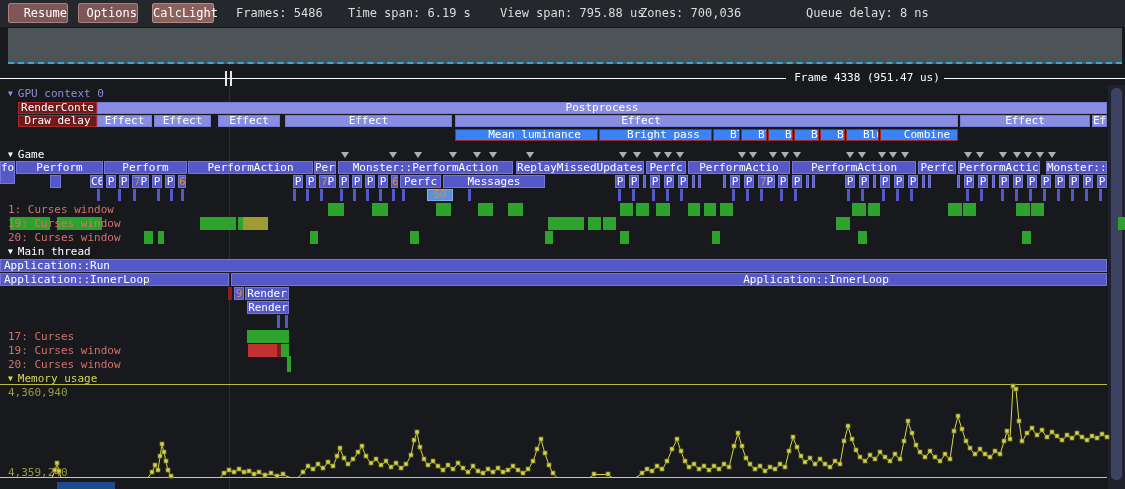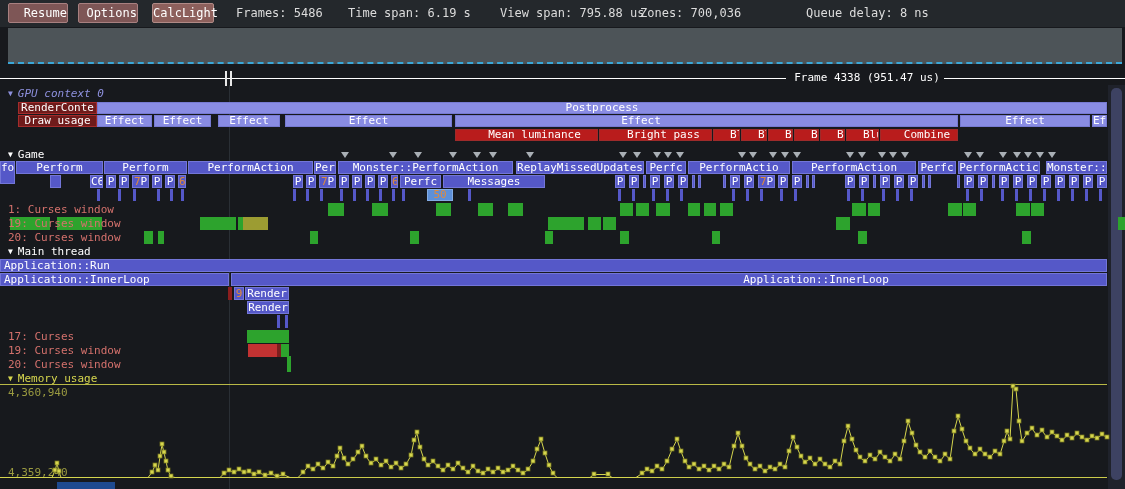--- a/index.html
+++ b/index.html
@@ -14,29 +14,29 @@
   #frames-strip{position:absolute;left:8px;top:28px;width:1114px;height:34px;background:#4d5458;
     border-bottom:2px dashed #3aa7d9;}
   
   .ruler-line{position:absolute;top:78px;height:1px;background:#ffffff;}
   #ruler-label{position:absolute;top:71px;left:790px;width:154px;text-align:center;font-size:11px;color:#ffffff;white-space:nowrap;}
   .pause-bar{position:absolute;top:71px;width:2px;height:15px;background:#e8e8e8;}
   
   #gridline{position:absolute;left:229px;top:85px;width:1px;height:404px;background:#2a2f35;}
   .sec-h{position:absolute;left:8px;font-size:11px;height:12px;line-height:12px;white-space:nowrap;}
   .sec-h .tri{font-size:8px;margin-right:5px;vertical-align:1px;}
-  #hdr-gpu{color:var(--hdr-gpu);font-style:italic;}
+  #hdr-gpu{color:var(--hdr-gpu);}
   #hdr-game,#hdr-main{color:#ffffff;}
   #hdr-mem{color:var(--yellow);}
   .z{position:absolute;box-sizing:border-box;overflow:hidden;white-space:nowrap;text-align:center;
     font-size:11px;color:#ffffff;}
   .z.game,.z.main{background:var(--purple);border:1px solid var(--purple-br);}
   .z.gpu{background:var(--gpu);border:1px solid var(--gpu-br);}
   .z.red{background:var(--redbar);border:1px solid var(--redbr);}
-  .z.darkred{background:#b91c1c;border:1px solid #9e2b2b;padding-left:16px;}
+  .z.darkred{background:#3b82f6;border:1px solid #9e2b2b;padding-left:16px;}
   .z.badge{background:var(--badge);border:1px solid #83ace5;color:var(--orange);}
   .z.tick{background:var(--purple);border:none;}
   .z.redtick{background:#8c1e1e;border:none;}
   .z .tx{position:absolute;top:0;transform:translateX(-50%);white-space:nowrap;}
   .orange{color:var(--orange);}
   .lock-label{position:absolute;left:8px;font-size:11px;height:13px;line-height:13px;color:var(--locktext);white-space:nowrap;z-index:3;}
   .lock-bar{position:absolute;z-index:2;}
   .lock-bar.g{background:var(--green);}
   .lock-bar.o{background:var(--olive);}
   .lock-bar.r{background:var(--lockred);}
@@ -271,21 +271,21 @@
       <rect x="1085" y="438" width="4" height="4" fill="#d6d64e" stroke="#77771f" stroke-width="0.75"></rect>
       <rect x="1090" y="434" width="4" height="4" fill="#d6d64e" stroke="#77771f" stroke-width="0.75"></rect>
       <rect x="1095" y="436" width="4" height="4" fill="#d6d64e" stroke="#77771f" stroke-width="0.75"></rect>
       <rect x="1100" y="432" width="4" height="4" fill="#d6d64e" stroke="#77771f" stroke-width="0.75"></rect>
       <rect x="1105" y="435" width="4" height="4" fill="#d6d64e" stroke="#77771f" stroke-width="0.75"></rect>
     </svg>
 
   <div id="zones-layer">
       <div class="z red" style="left: 18px; top: 102px; width: 79px; height: 12px; line-height: 10px;">RenderConte</div>
       <div class="z gpu" style="left: 97px; top: 102px; width: 1010px; height: 12px; line-height: 10px;">Postprocess</div>
-      <div class="z red" style="left: 18px; top: 115px; width: 79px; height: 12px; line-height: 10px;">Draw usage</div>
+      <div class="z red" style="left: 18px; top: 115px; width: 79px; height: 12px; line-height: 10px;">Draw delay</div>
       <div class="z gpu" style="left: 97px; top: 115px; width: 55px; height: 12px; line-height: 10px;">Effect</div>
       <div class="z gpu" style="left: 154px; top: 115px; width: 57px; height: 12px; line-height: 10px;">Effect</div>
       <div class="z gpu" style="left: 218px; top: 115px; width: 62px; height: 12px; line-height: 10px;">Effect</div>
       <div class="z gpu" style="left: 285px; top: 115px; width: 167px; height: 12px; line-height: 10px;">Effect</div>
       <div class="z gpu" style="left: 455px; top: 115px; width: 503px; height: 12px; line-height: 10px;">
         <span class="tx" style="left: 185px;">Effect</span>
       </div>
       <div class="z gpu" style="left: 960px; top: 115px; width: 130px; height: 12px; line-height: 10px;">Effect</div>
       <div class="z gpu" style="left: 1092px; top: 115px; width: 15px; height: 12px; line-height: 10px;">Effect</div>
       <div class="z darkred" style="left: 455px; top: 129px; width: 143px; height: 12px; line-height: 10px;">Mean luminance</div>

